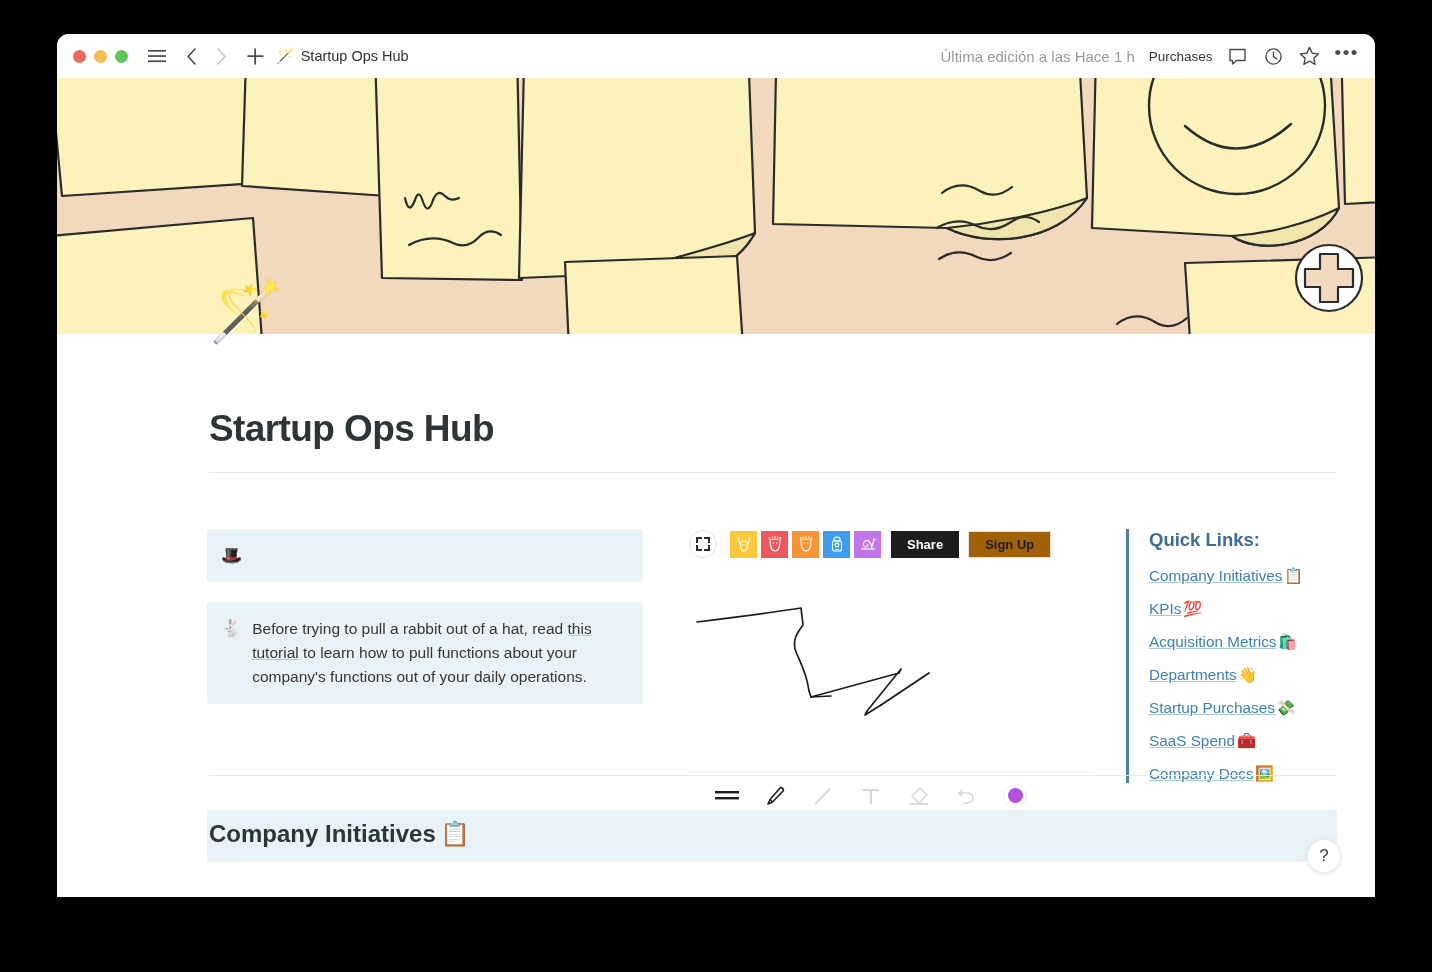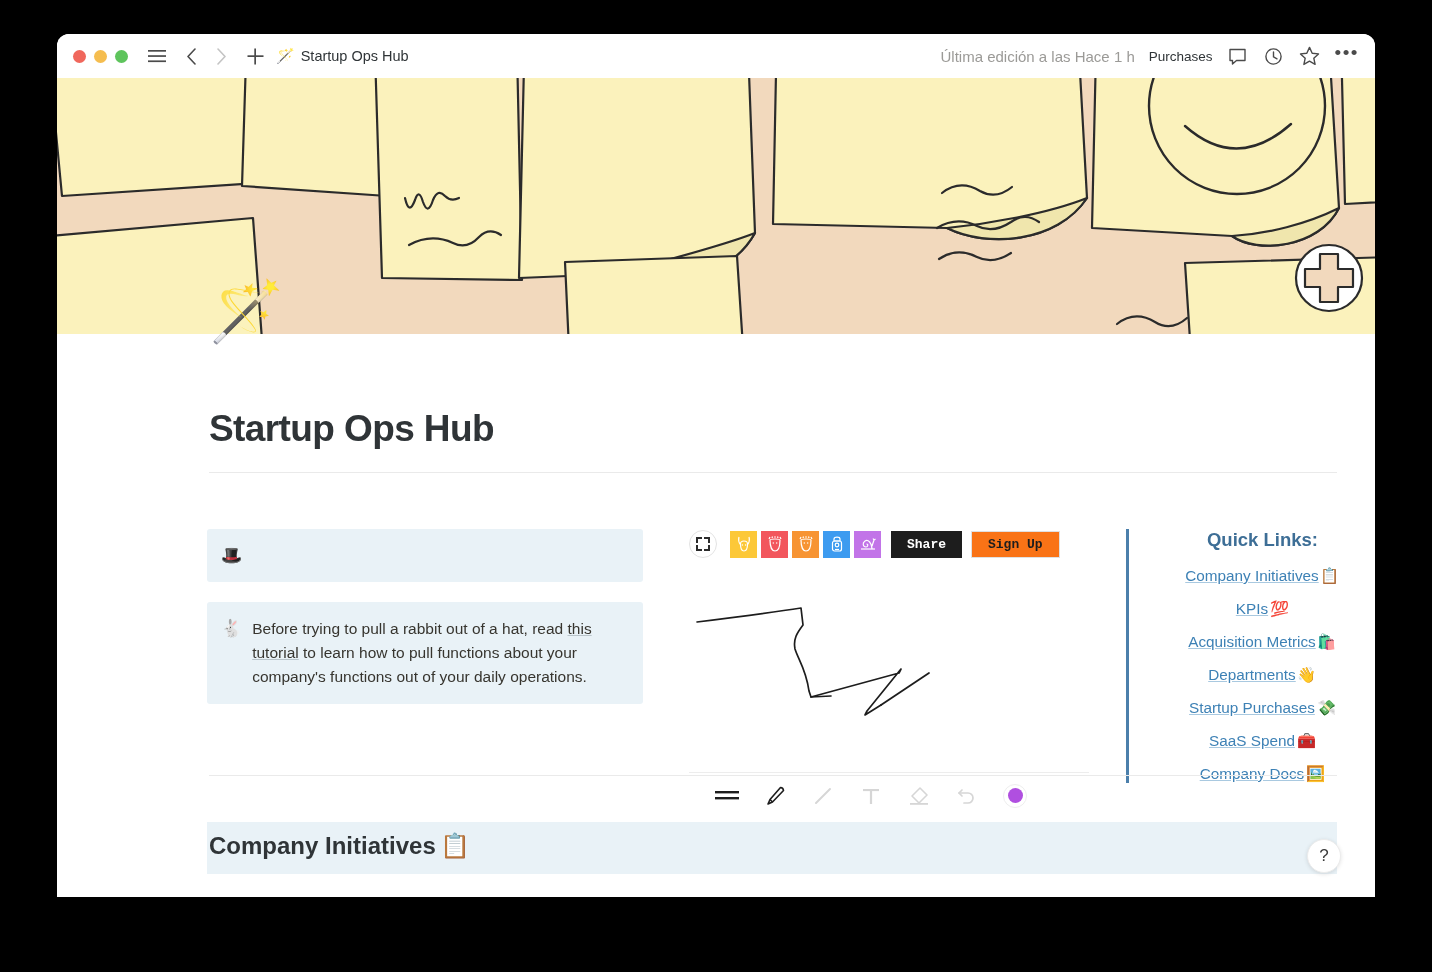--- a/index.html
+++ b/index.html
@@ -100,21 +100,21 @@
   
   .cols {
     position: absolute;
     left: 150px; top: 195px;
     width: 1132px;
     display: flex;
     gap: 0;
   }
   .col-left { width: 436px; flex: none; }
   .col-mid  { width: 400px; flex: none; margin-left: 46px; }
-  .col-right{ width: 250px; flex: none; margin-left: 37px; text-align: center; }
+  .col-right{ width: 250px; flex: none; margin-left: 37px; }
 
   
   .callout {
     background: #e9f2f7;
     border-radius: 3px;
     padding: 15px 16px 15px 14px;
     display: flex;
     gap: 10px;
     margin-bottom: 20px;
   }
@@ -127,21 +127,20 @@
   .callout-text a {
     color: #37352f;
     text-decoration: underline;
     text-decoration-color: #b9c4ca;
   }
 
   
   .wb-toolbar {
     display: flex; align-items: center; gap: 0;
     height: 30px;
-    font-family: Liberation Mono, monospace;
   }
   .wb-expand {
     width: 28px; height: 28px; border-radius: 50%;
     border: 1px solid #e3e3e3;
     display: flex; align-items: center; justify-content: center;
     margin-right: 13px; flex:none;
     background:#fff;
   }
   .avatars { display:flex; gap: 4px; margin-right: 10px; }
   .avatar {
@@ -150,21 +149,21 @@
     flex: none;
   }
   .btn-share {
     background: #1d1d1d; color:#fff;
     font-size: 13px; font-weight: bold;
     padding: 0 16px; height: 27px;
     display:flex; align-items:center;
     flex:none;
   }
   .btn-signup {
-    background: #f97316; color:#1d1d1d;
+    background: #a16207; color:#1d1d1d;
     border: 1px solid #e0e0e0;
     font-size: 13px; font-weight: bold;
     padding: 0 16px; height: 27px;
     display:flex; align-items:center;
     margin-left: 9px;
     flex:none;
   }
   .wb-canvas {
     position: relative;
     height: 195px;
@@ -216,21 +215,21 @@
 
   
   .bottom-rule {
     position: absolute;
     left: 152px; top: 441px;
     width: 1128px; height: 1px;
     background: #eaeaea;
   }
   .section-head {
     position: absolute;
-    left: 150px; top: 488px;
+    left: 150px; top: 476px;
     width: 1130px;
     background: #e9f2f7;
     padding: 10px 0 14px 2px;
   }
   .section-head span {
     font-size: 24px; font-weight: bold; color: #2f3437;
   }
 
   
   .help {

